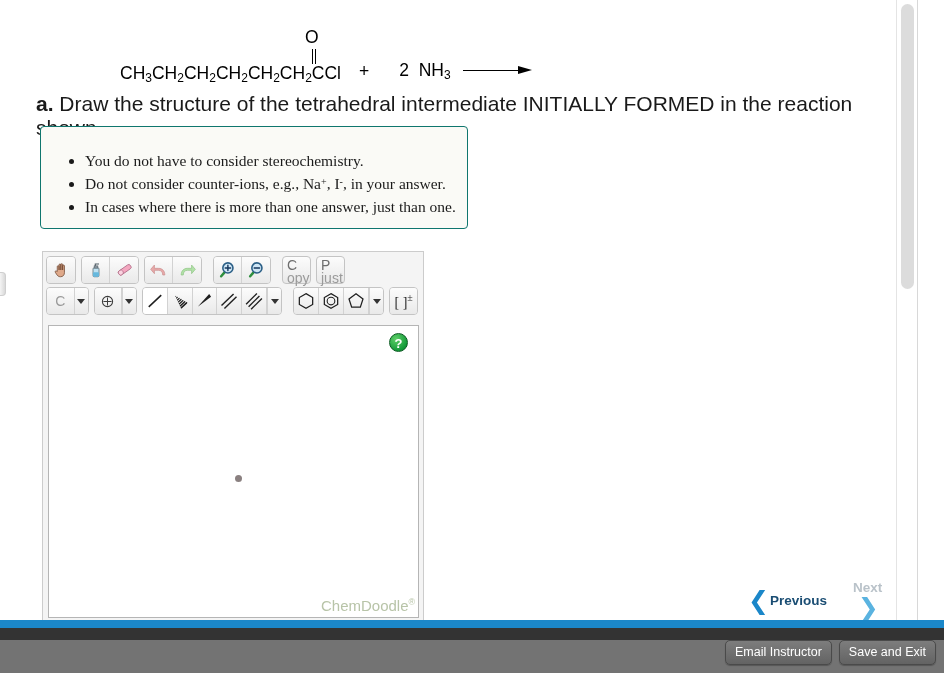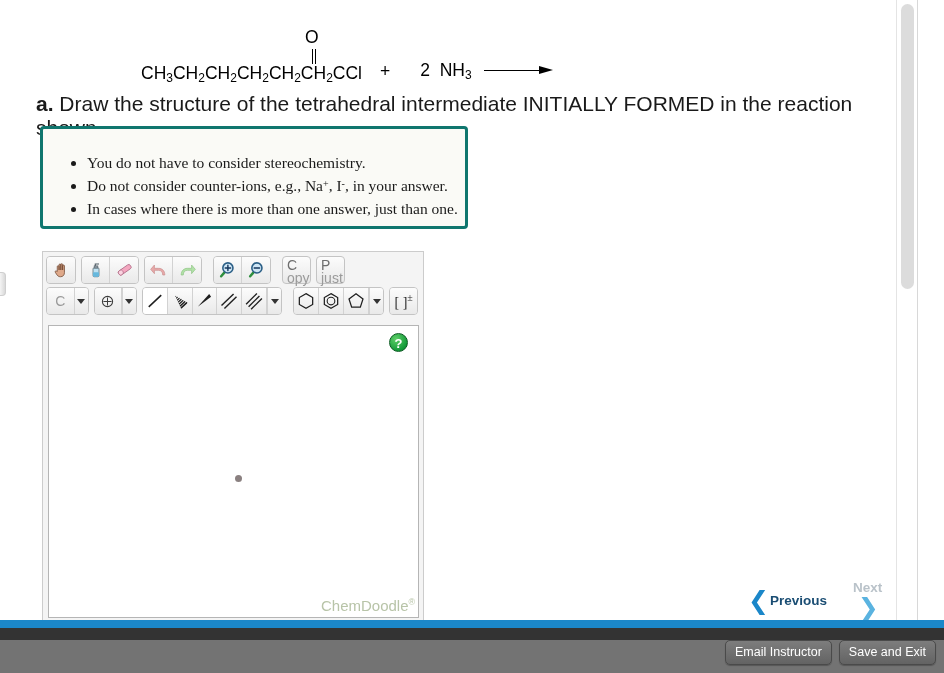--- a/index.html
+++ b/index.html
@@ -128,21 +128,21 @@
   #question-prompt b { font-weight: bold; }
 
   
   #instructions-box {
     position: absolute;
     left: 40px;
     top: 126px;
     width: 428px;
     height: 103px;
     background: #fafaf6;
-    border: 3px solid #0f766e;
+    border: 1px solid #0f766e;
     border-radius: 4px;
     box-sizing: border-box;
   }
   #instructions-list {
     margin: 0;
     padding: 24px 0 0 44px;
     list-style: disc;
   }
   #instructions-list li {
     font-family: "Liberation Serif", serif;
@@ -418,21 +418,21 @@
 
 <div id="page-scroll-region">
 
   <div id="reaction-scheme">
     <div class="rx-row">
       <div style="position:relative;">
         <div id="carbonyl-group">
           <span id="carbonyl-o">O</span>
           <div id="carbonyl-double-bond"></div>
         </div>
-        <div class="formula" style="margin-top:38px;margin-left:21px;">
+        <div class="formula" style="margin-top:38px;">
           <span>CH<sub>3</sub></span><span>CH<sub>2</sub></span><span>CH<sub>2</sub></span><span>CH<sub>2</sub></span><span>CH<sub>2</sub></span><span>CH<sub>2</sub></span><span>CCl</span>
         </div>
       </div>
       <span id="plus-sign">+</span>
       <span id="ammonia-term"><span>2</span>&nbsp;&nbsp;NH<sub>3</sub></span>
       <div id="reaction-arrow">
         <div class="shaft"></div>
         <div class="head"></div>
       </div>
     </div>

